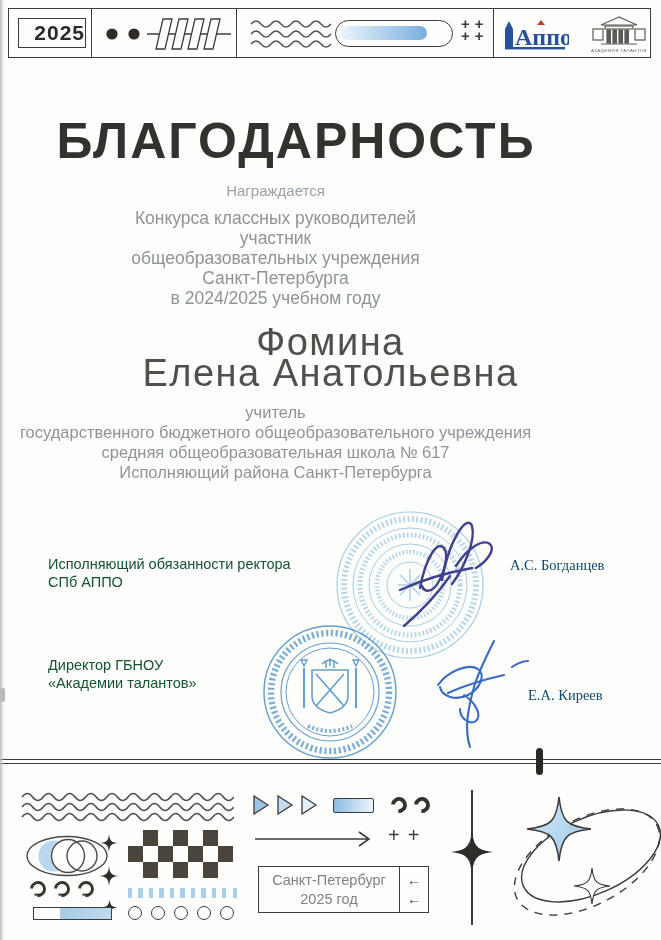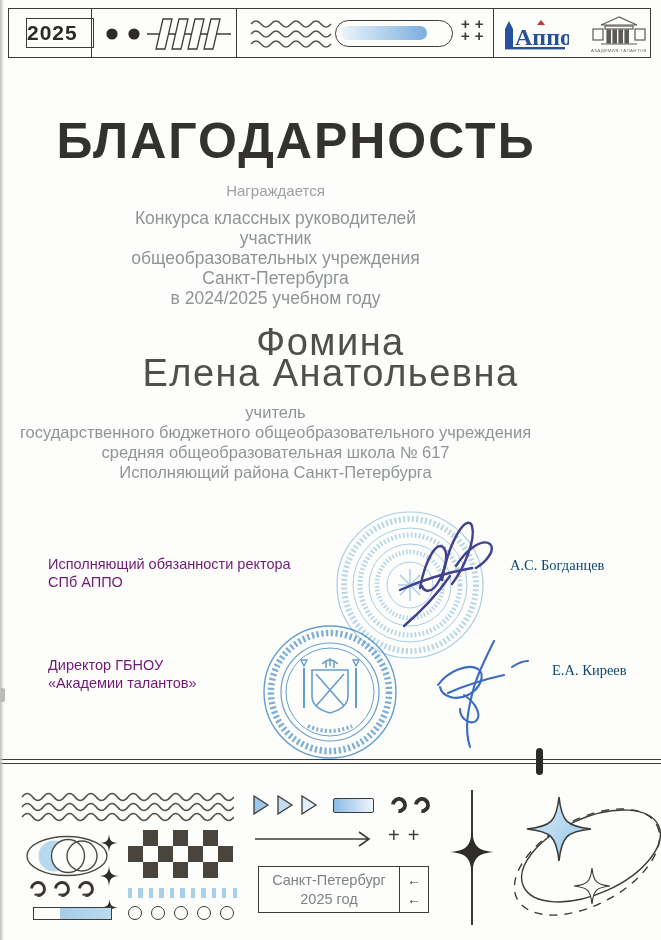--- a/index.html
+++ b/index.html
@@ -6,31 +6,31 @@
   .page{position:relative;width:661px;height:940px;background:#fdfdfb;overflow:hidden;
         font-family:"Liberation Sans",sans-serif;color:#33312d;}
   .page::before{content:'';position:absolute;left:0;top:0;bottom:0;width:4px;
         background:linear-gradient(90deg,#bdbdbd,rgba(255,255,255,0));z-index:9;}
   .abs{position:absolute;}
   
   .top-band{position:absolute;left:8px;top:8px;width:643px;height:50px;
         border:1.5px solid #3e3c38;box-sizing:border-box;background:#fdfdfb;}
   .vdiv{position:absolute;top:0;bottom:0;width:0;border-left:1.4px solid #3e3c38;}
   .year-box{position:absolute;left:9px;top:9px;width:66px;height:28px;border:1.5px solid #3e3c38;
-        display:flex;align-items:center;justify-content:flex-start;font-weight:700;font-size:21px;
-        letter-spacing:1px;color:#2b2a26;margin-left:8px;}
+        display:flex;align-items:center;justify-content:flex-end;font-weight:700;font-size:21px;
+        letter-spacing:1px;color:#2b2a26;}
   .plus-cluster{position:absolute;line-height:12px;font-size:15px;color:#3f3d39;letter-spacing:5px;font-weight:700;}
   
   .ttl{position:absolute;left:0;width:592px;text-align:center;font-weight:700;
         font-size:50px;letter-spacing:2px;color:#33322e;top:112px;}
   .gray-c{position:absolute;left:0;width:551px;text-align:center;color:#8e9497;}
   .name-b{position:absolute;left:0;width:661px;text-align:center;font-weight:400;
         font-size:38px;line-height:31px;letter-spacing:1.5px;color:#504f4b;}
   
-  .sig-title{position:absolute;font-size:14.5px;line-height:18px;color:#701a75;}
+  .sig-title{position:absolute;font-size:14.5px;line-height:18px;color:#14532d;}
   .sig-name{position:absolute;font-size:14.5px;color:#0c4a6e;font-family:Liberation Serif, serif;}
   
   .dline{position:absolute;left:0;top:759px;width:661px;height:5px;
         border-top:1.5px solid #3e3c38;border-bottom:1.5px solid #3e3c38;box-sizing:border-box;}
   .tick{position:absolute;left:536px;top:748px;width:7px;height:27px;border-radius:4px;background:#2c2a26;}
   .checker{position:absolute;left:128px;top:830px;width:105px;height:48px;
         background:repeating-conic-gradient(#4a453c 0% 25%, transparent 0% 50%);background-size:30px 32px;}
   .dashes{position:absolute;left:128px;top:888px;width:114px;height:10px;
         background:repeating-linear-gradient(90deg,#a9cfe9 0 4px,transparent 4px 10.5px);}
   .circles-row{position:absolute;left:128px;top:906px;display:flex;gap:9px;}
@@ -197,21 +197,21 @@
   <div class="sig-title" style="left:48px;top:555px;">
     <div>Исполняющий обязанности ректора</div>
     <div>СПб АППО</div>
   </div>
   <div class="sig-name" style="left:510px;top:557px;">А.С. Богданцев</div>
 
   <div class="sig-title" style="left:48px;top:656px;">
     <div>Директор ГБНОУ</div>
     <div>«Академии талантов»</div>
   </div>
-  <div class="sig-name" style="left:528px;top:662px;margin-left:24px;">Е.А. Киреев</div>
+  <div class="sig-name" style="left:528px;top:687px;">Е.А. Киреев</div>
 
   <div class="dline"></div>
   <div class="tick"></div>
   <div class="mark"></div>
 
   <svg class="abs" style="left:20px;top:792px;" width="214" height="30" viewBox="0 0 214 30">
     <g fill="none" stroke="#55534f" stroke-width="1.6">
       <path d="M2 5 q5.3 -7 10.6 0 t10.6 0 t10.6 0 t10.6 0 t10.6 0 t10.6 0 t10.6 0 t10.6 0 t10.6 0 t10.6 0 t10.6 0 t10.6 0 t10.6 0 t10.6 0 t10.6 0 t10.6 0 t10.6 0 t10.6 0 t10.6 0 t10.6 0"></path>
       <path d="M2 15 q5.3 -7 10.6 0 t10.6 0 t10.6 0 t10.6 0 t10.6 0 t10.6 0 t10.6 0 t10.6 0 t10.6 0 t10.6 0 t10.6 0 t10.6 0 t10.6 0 t10.6 0 t10.6 0 t10.6 0 t10.6 0 t10.6 0 t10.6 0 t10.6 0"></path>
       <path d="M2 25 q5.3 -7 10.6 0 t10.6 0 t10.6 0 t10.6 0 t10.6 0 t10.6 0 t10.6 0 t10.6 0 t10.6 0 t10.6 0 t10.6 0 t10.6 0 t10.6 0 t10.6 0 t10.6 0 t10.6 0 t10.6 0 t10.6 0 t10.6 0 t10.6 0"></path>

